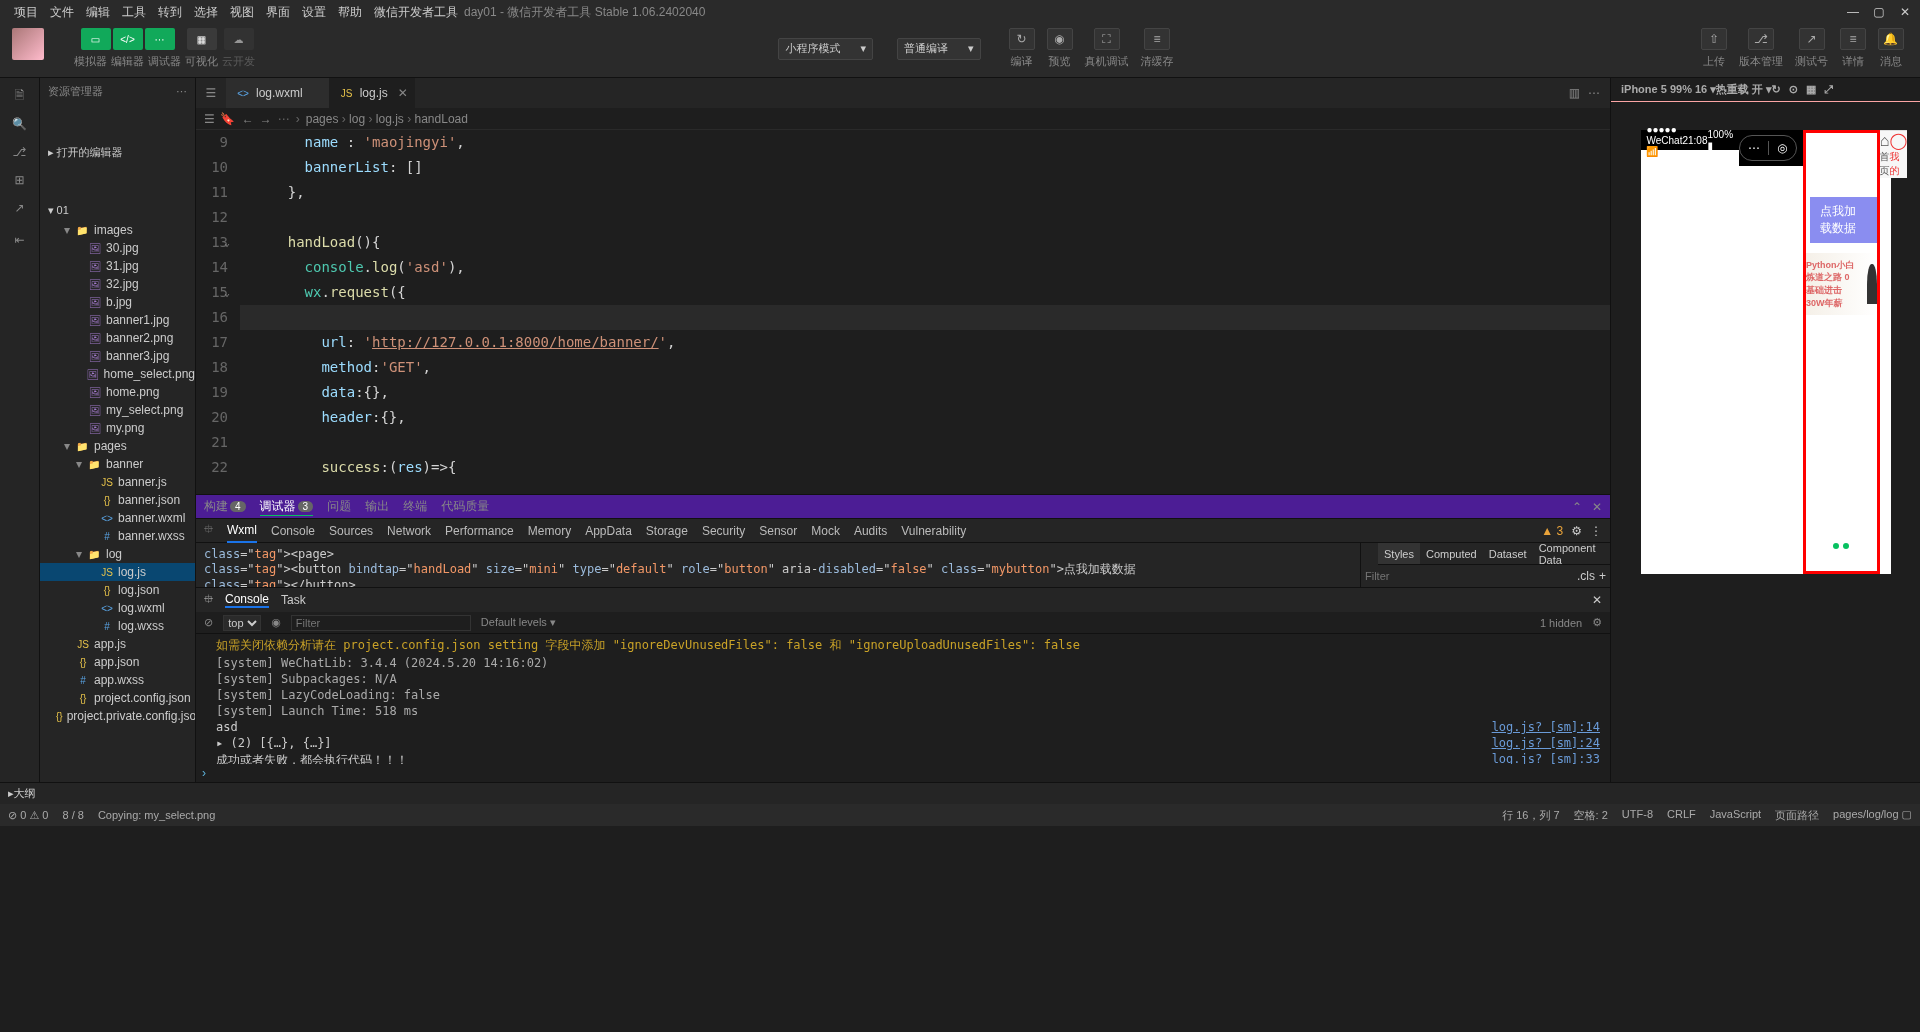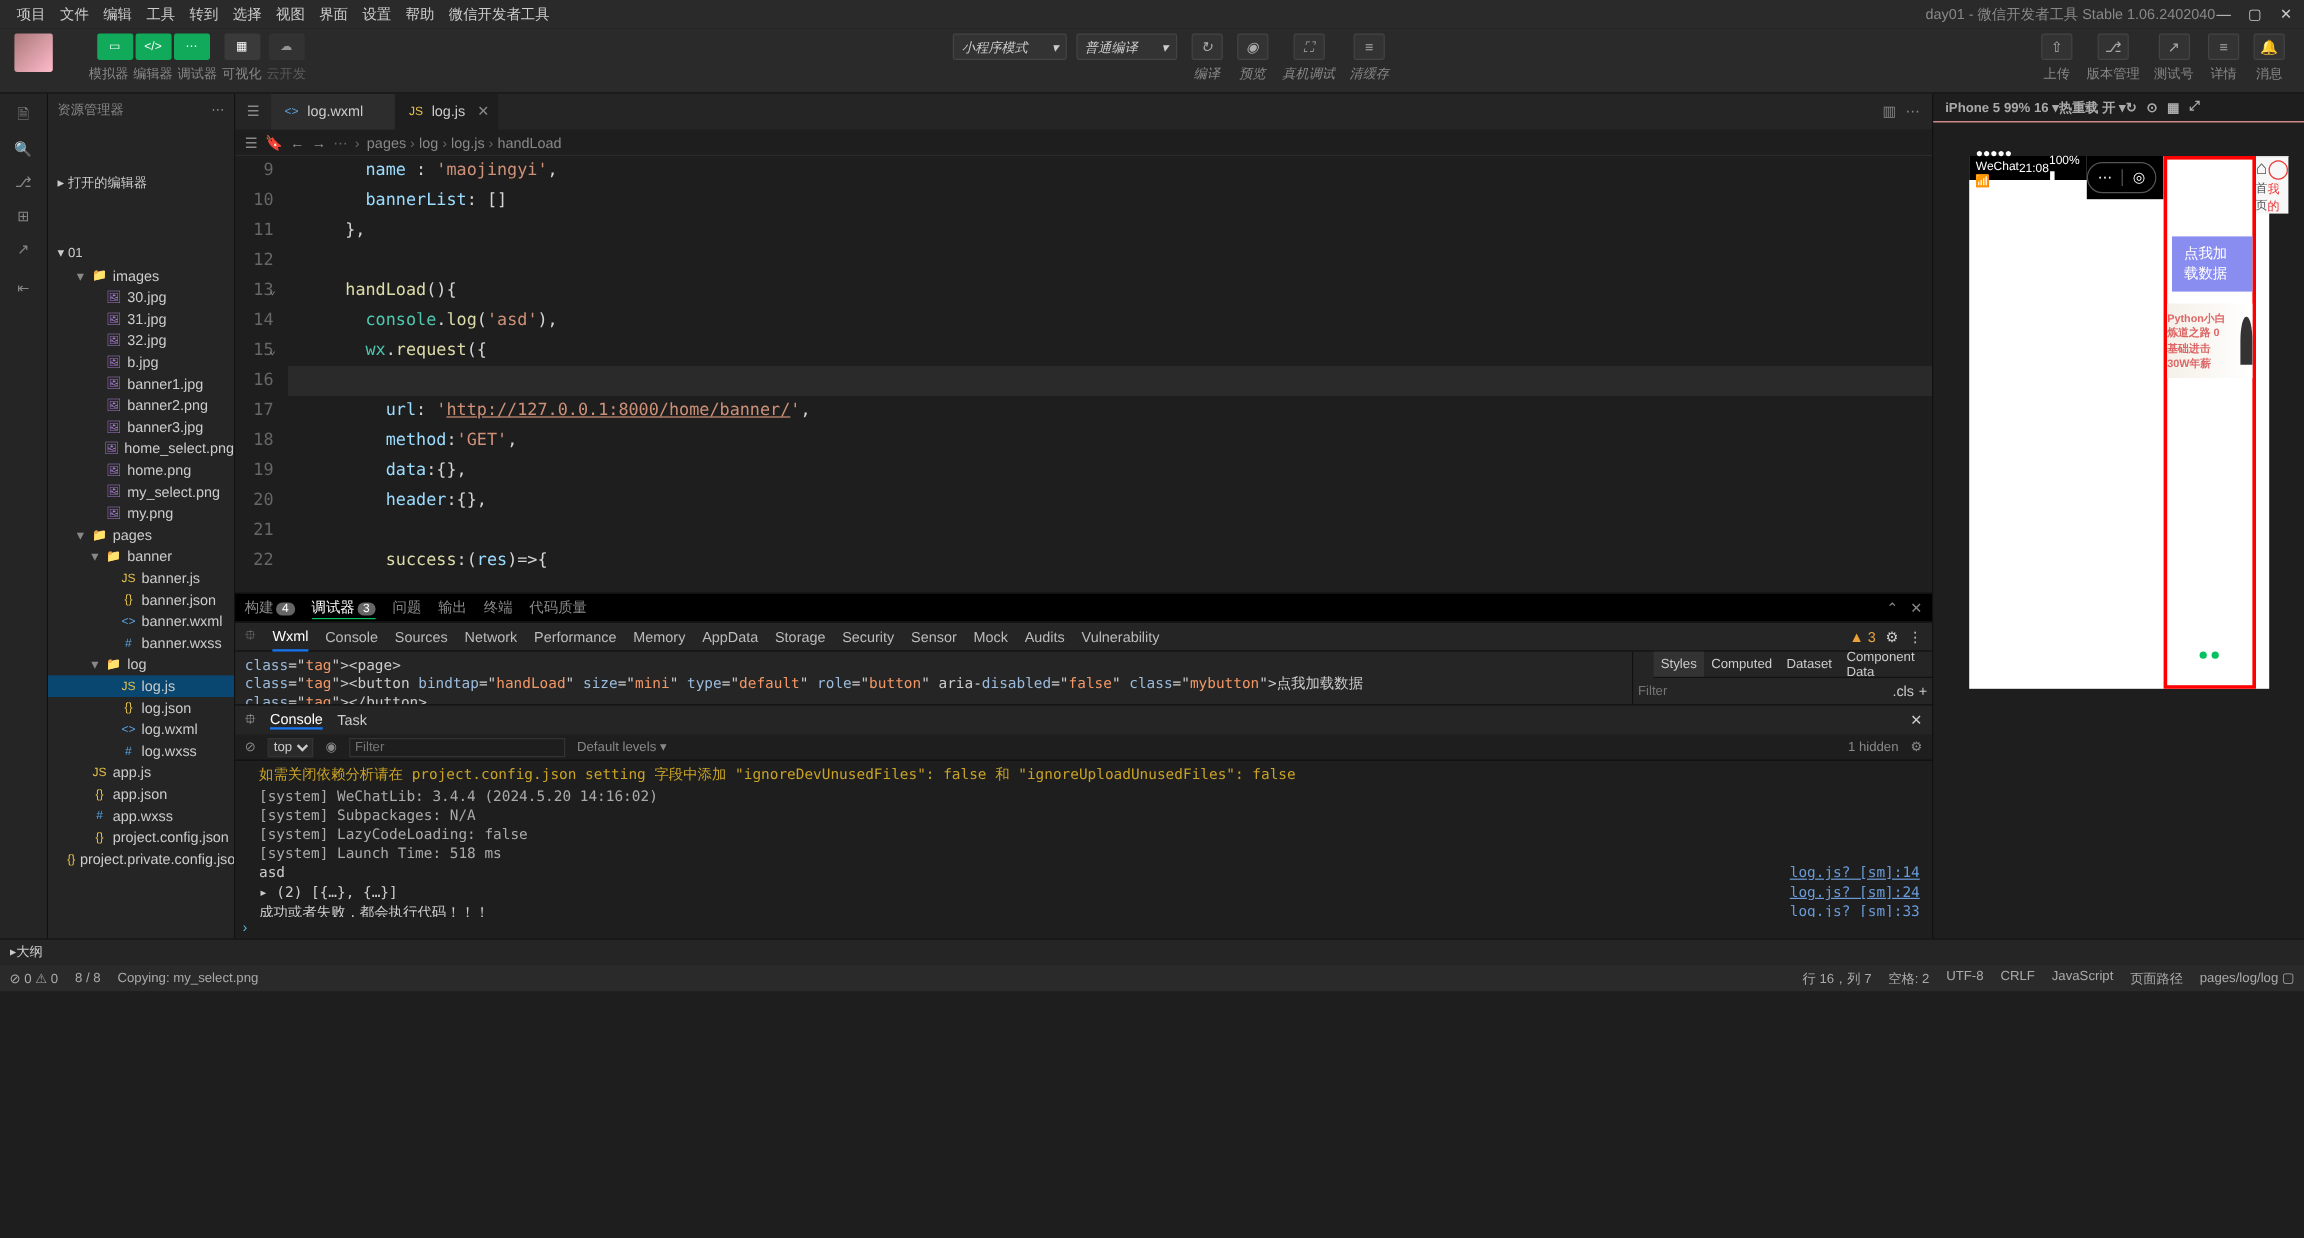--- a/index.html
+++ b/index.html
@@ -1,31 +1,31 @@
 <!DOCTYPE html>
 <html><head>
 <meta charset="utf-8">
 <style>
 * { margin: 0; padding: 0; box-sizing: border-box; }
 body { font-family: "Microsoft YaHei", "Segoe UI", sans-serif; background: #1e1e1e; color: #ccc; font-size: 12px; overflow: hidden; height: 1032px; width: 1920px; }
 .menubar { background: #2a2a2a; height: 24px; display: flex; align-items: center; padding: 0 8px; }
 .menubar .menu-item { padding: 0 6px; cursor: pointer; color: #ccc; }
-.menubar .title { flex: 1; text-align: right; color: #888; }
+.menubar .title { flex: 1; text-align: left; color: #888; }
 .menubar .window-ctrls { display: flex; gap: 12px; }
 .menubar .window-ctrls span { width: 14px; text-align: center; cursor: pointer; color: #ccc; }
 
 .toolbar { background: #2a2a2a; height: 54px; display: flex; align-items: flex-start; padding: 4px 12px; border-bottom: 1px solid #111; }
 .toolbar .avatar { width: 32px; height: 32px; background: linear-gradient(135deg,#a77,#fbc); border-radius: 2px; margin-right: 30px; }
 .toolbar .btn-group { display: flex; flex-direction: column; align-items: center; margin-right: 4px; }
 .toolbar .btn-group .btns { display: flex; gap: 2px; }
 .toolbar .btn-group .btn { width: 30px; height: 22px; background: #11a95a; border-radius: 2px; display:flex; align-items:center; justify-content:center; color:white; font-size:10px;}
 .toolbar .btn-group.grey .btn { background: #3a3a3a; }
 .toolbar .btn-group .labels { display: flex; gap: 4px; margin-top: 4px; font-size: 11px; color: #888; }
 .toolbar .btn-group .labels span { min-width: 28px; text-align: center; }
-.toolbar .center { flex: 1; display: flex; justify-content: center; gap: 8px; align-items: flex-start; font-style: italic; }
+.toolbar .center { flex: 1; display: flex; justify-content: center; gap: 24px; align-items: center; }
 .toolbar select, .toolbar .select { background: #333; border: 1px solid #444; color: #ccc; height: 22px; padding: 0 6px; border-radius: 2px; font-size: 11px; display:flex; align-items:center; gap:20px;}
 .toolbar .icon-btn-group { display:flex; flex-direction:column; align-items:center; margin:0 4px;}
 .toolbar .icon-btn-group .ib { width: 26px; height: 22px; background: #333; border: 1px solid #444; border-radius: 2px; display:flex; align-items:center; justify-content:center; color:#aaa;}
 .toolbar .icon-btn-group .lbl { font-size: 11px; color: #888; margin-top: 4px;}
 .toolbar .right { display: flex; gap: 4px; align-items: flex-start; }
 
 .main { display: flex; height: 704px; }
 .sidebar-icons { width: 40px; background: #252525; display: flex; flex-direction: column; align-items: center; padding-top: 4px; gap: 0px; border-right: 1px solid #111; }
 .sidebar-icons .ic { width: 28px; height: 28px; display:flex; align-items:center; justify-content:center; color:#888; cursor:pointer; }
 
@@ -50,21 +50,21 @@
 .breadcrumb .chev{color:#666;}
 
 .code { flex:1; display:flex; font-family: Consolas, monospace; font-size: 14px; line-height: 25px; overflow:hidden;}
 .gutter { width: 44px; text-align: right; color: #666; padding-right: 12px; user-select:none;}
 .gutter .ln { height: 25px; position:relative;}
 .gutter .fold { position:absolute; right:-2px; color:#888; font-size:10px;}
 .code-text { flex:1; white-space: pre; color: #d4d4d4; }
 .code-text .line { height: 25px; padding-left: 14px;}
 .code-text .line.hl { background: #2a2a2a; } .tok-var{color:#9cdcfe;} .tok-fn{color:#dcdcaa;} .tok-str{color:#ce9178;} .tok-prop{color:#9cdcfe;} .tok-obj{color:#4ec9b0;} .tok-url{text-decoration:underline;color:#ce9178;}
 
-.panel-tabs { height: 24px; background: #000000; display:flex; align-items:center; padding:0 8px; gap:14px; color:#888; font-size:12px; border-top:1px solid #111;}
+.panel-tabs { height: 24px; background: #4c1d95; display:flex; align-items:center; padding:0 8px; gap:14px; color:#888; font-size:12px; border-top:1px solid #111;}
 .panel-tabs .pt.active { color:#fff; border-bottom:1px solid #07c160;}
 .panel-tabs .badge { background:#666; border-radius:8px; padding:0 5px; font-size:10px; color:#fff; margin-left:2px;}
 .panel-tabs .right { margin-left:auto; display:flex; gap:10px;}
 
 .devtools { display:flex; flex-direction:column; background:#252525; border-top:1px solid #111;}
 .devtools .tabs2 { height:24px; display:flex; align-items:center; gap:14px; padding:0 8px; font-size:12px; border-bottom:1px solid #111;}
 .devtools .tabs2 .dt.active { color:#fff; border-bottom:2px solid #1a73e8; height:24px; display:flex; align-items:center;}
 .devtools .tabs2 .dt { color:#bbb; cursor:pointer;}
 .devtools .tabs2 .right { margin-left:auto; display:flex; gap:8px; align-items:center;}
 .devtools .tabs2 .warn{color:#e9a33a;}

